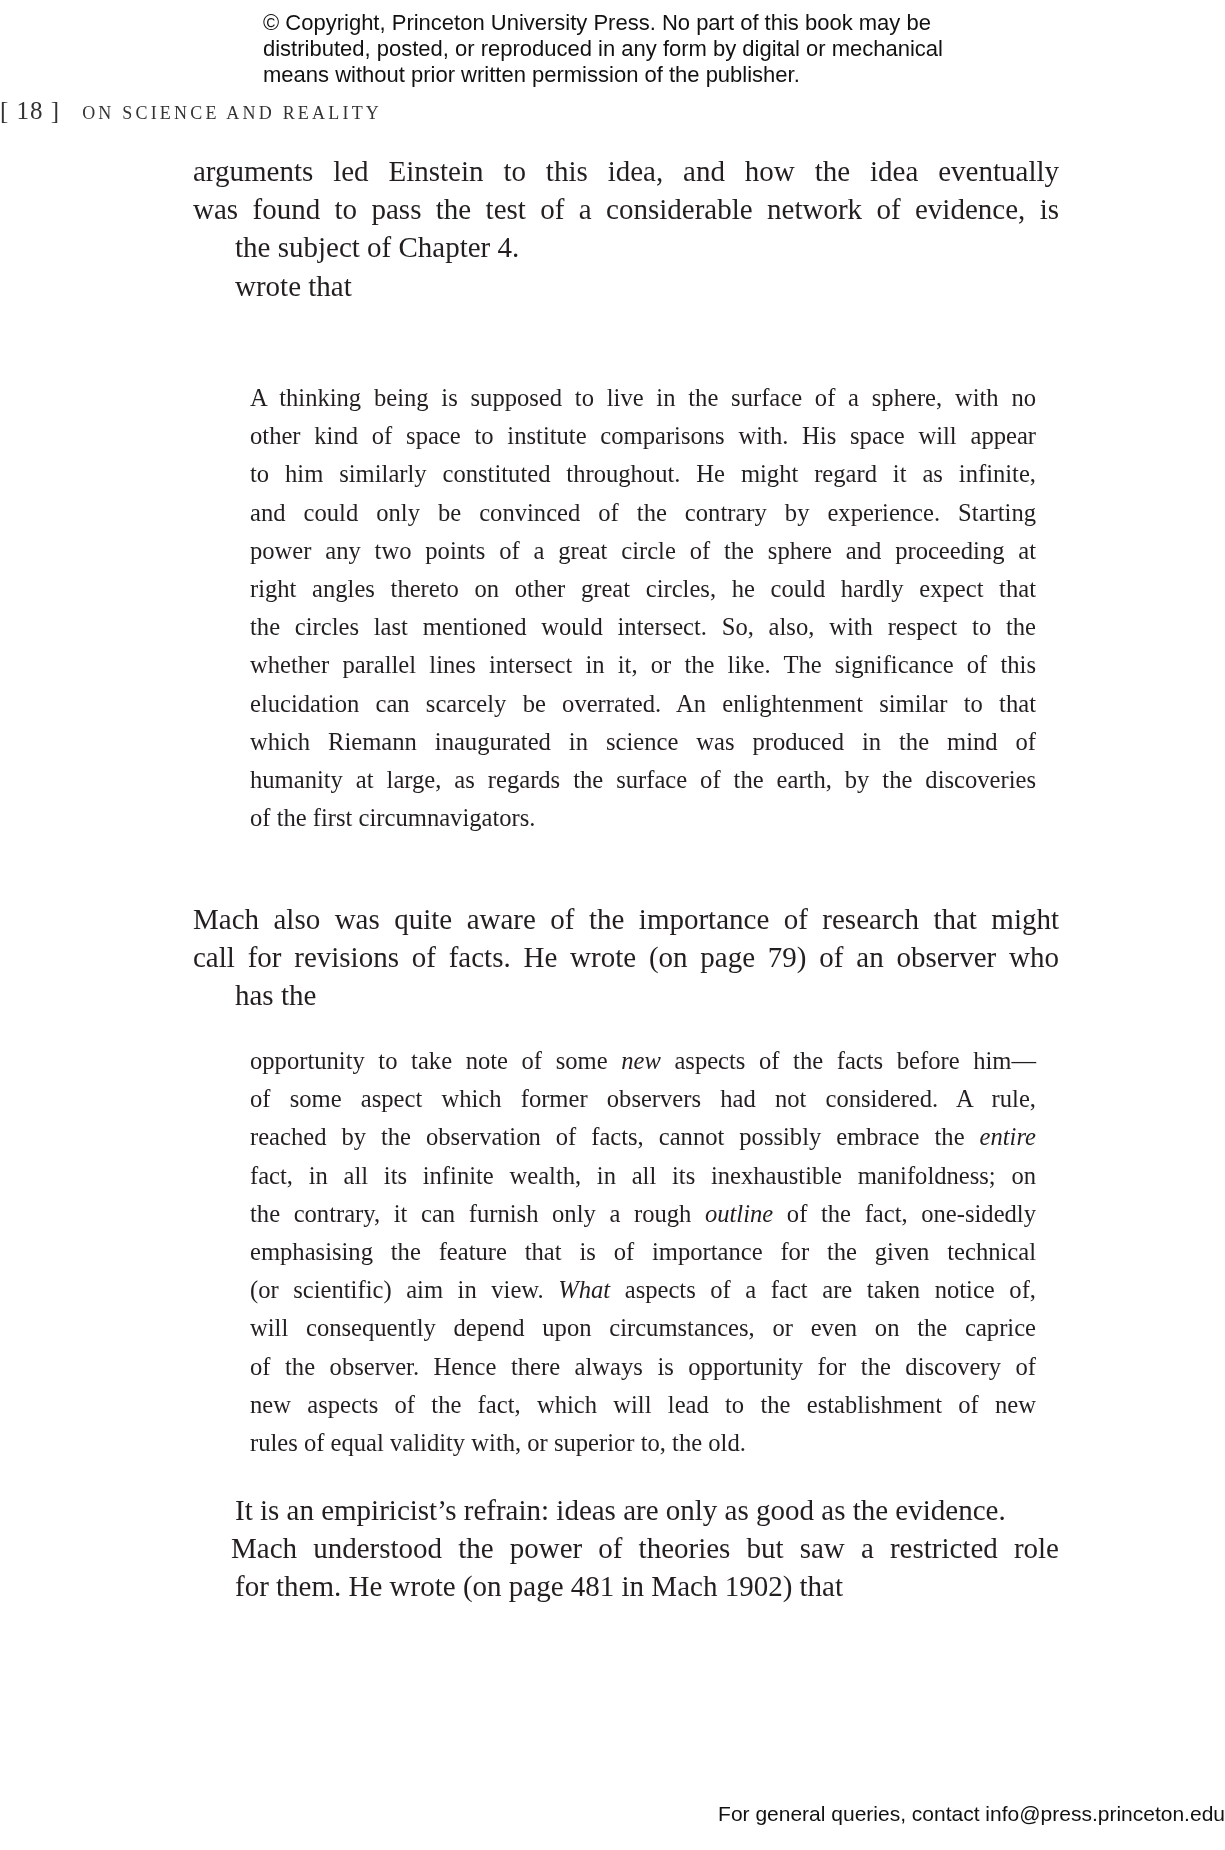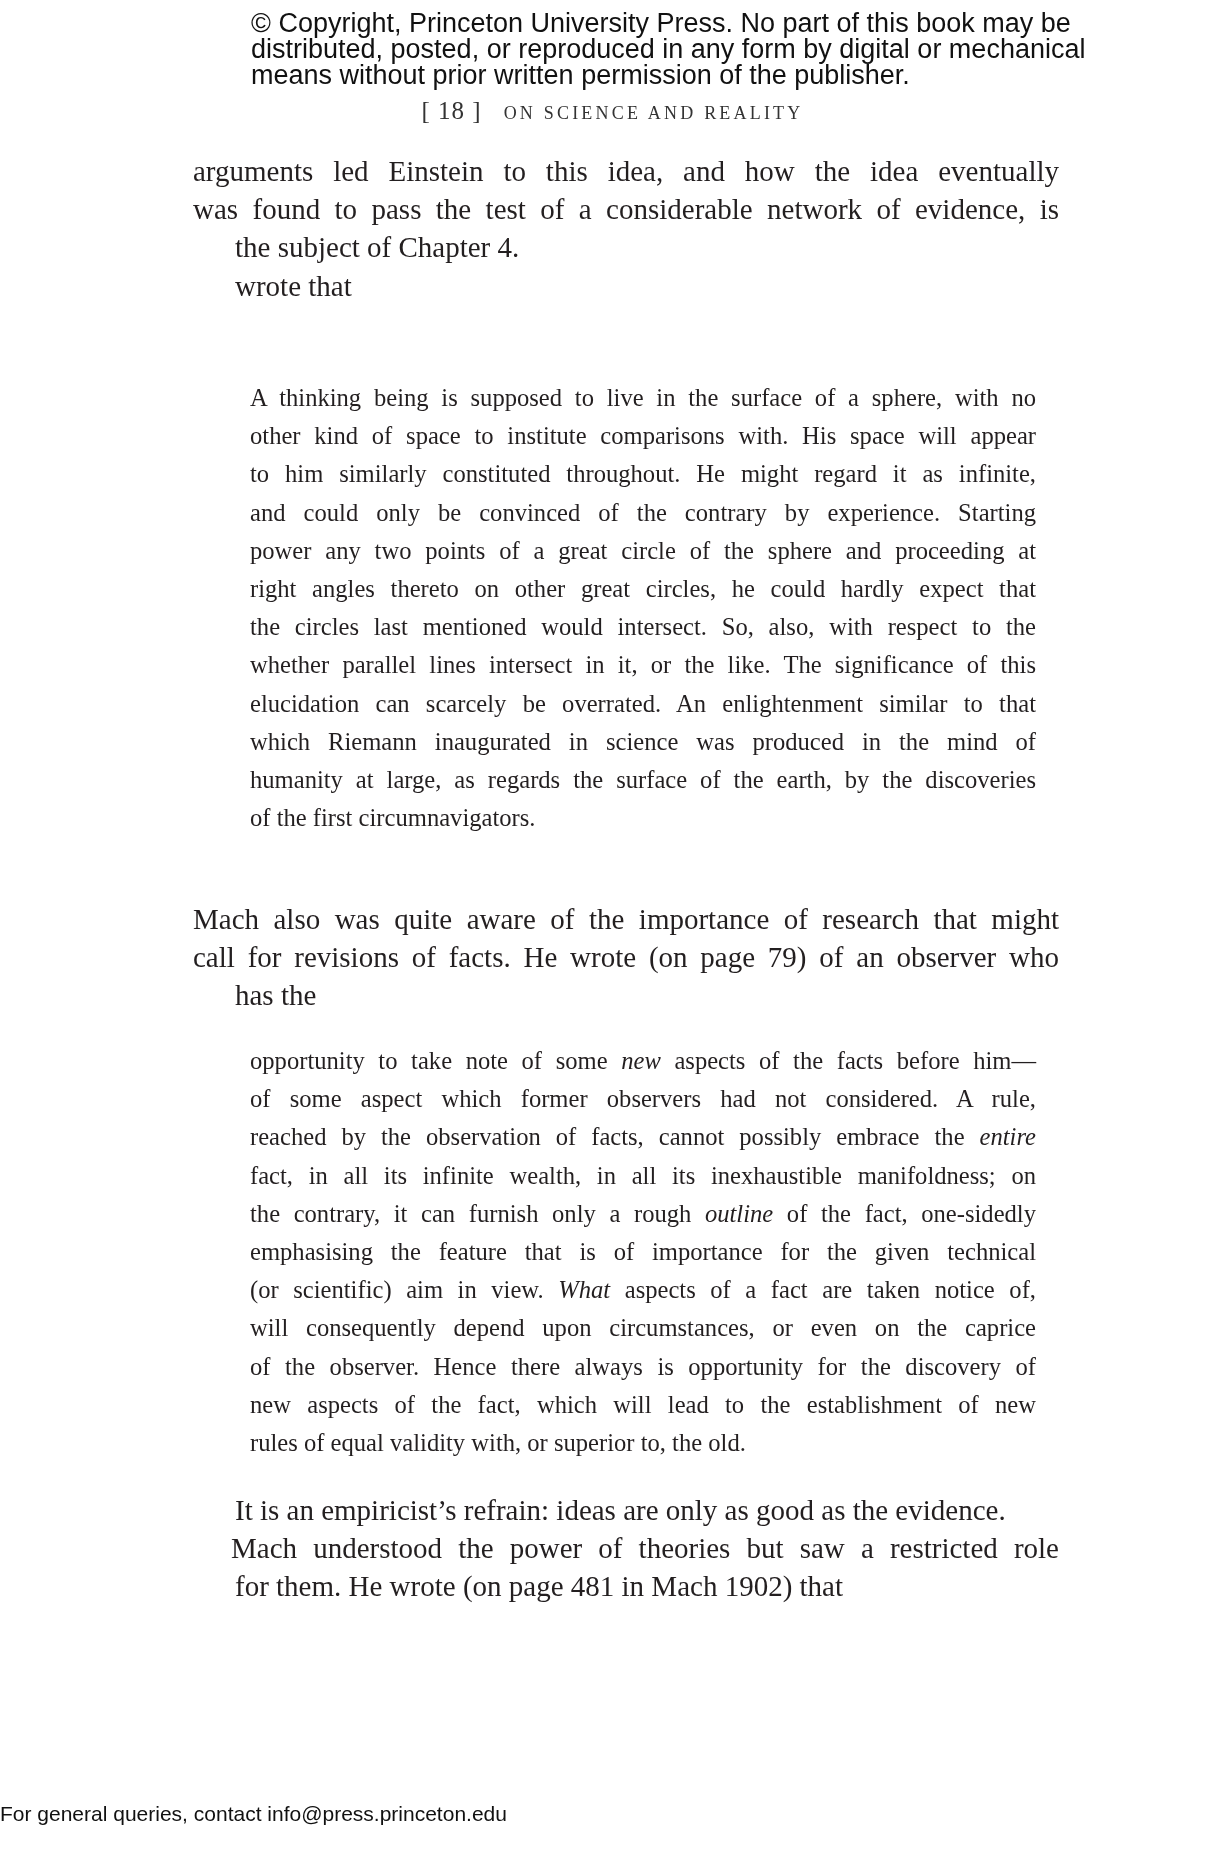--- a/index.html
+++ b/index.html
@@ -1,43 +1,43 @@
 <!DOCTYPE html>
 <html><head>
 <meta charset="utf-8">
 <style>
   html, body { margin: 0; padding: 0; background: #ffffff; }
   body { width: 1225px; height: 1850px; position: relative; overflow: hidden; color: #231f20; }
   .copyright {
-    position: absolute; left: 251px; top: 10px; width: 760px;
-    font-family: "Liberation Sans", sans-serif; font-size: 27px; line-height: 26px; color: #111;
+    position: absolute; left: 263px; top: 10px; width: 760px;
+    font-family: "Liberation Sans", sans-serif; font-size: 22px; line-height: 26px; color: #111;
   }
   .copyright div { white-space: nowrap; }
   .running-head {
-    position: absolute; left: 0; width: 1225px; top: 97px; text-align: center;
+    position: absolute; left: 0; width: 1225px; top: 97px; 
     font-family: "Liberation Serif", serif; color: #333;
   }
   .running-head .pg { font-size: 25px; letter-spacing: 1px; }
   .running-head .title { font-size: 18px; letter-spacing: 3.2px; text-transform: uppercase; font-variant: small-caps; margin-left: 18px; }
   .body-text {
     position: absolute; left: 193px; width: 866px;
     font-family: "Liberation Serif", serif; font-size: 29px; line-height: 38.2px; color: #231f20;
   }
   .body-text .ln { display: block; white-space: nowrap; text-align: justify; text-align-last: justify; height: 38.2px; }
   .body-text .ln.last { text-align-last: left; margin-left: 42px; }
   .body-text .ln.indent { padding-left: 38px; }
   .quote {
     position: absolute; left: 232px; width: 786px;
     font-family: "Liberation Serif", serif; font-size: 24.6px; line-height: 38.2px; color: #231f20; margin-left: 18px;
   }
   .quote .ln { display: block; white-space: nowrap; text-align: justify; text-align-last: justify; height: 38.2px; }
   .quote .ln.last { text-align-last: left; }
   em { font-style: italic; }
   .footer {
-    position: absolute; left: 0; width: 1225px; top: 1802px; text-align: left;
+    position: absolute; left: 0; width: 1225px; top: 1802px; text-align: right;
     font-family: "Liberation Sans", sans-serif; font-size: 21px; color: #111;
   }
 </style>
 </head>
 <body>
 
 <div class="copyright">
   <div>© Copyright, Princeton University Press. No part of this book may be</div>
   <div>distributed, posted, or reproduced in any form by digital or mechanical</div>
   <div>means without prior written permission of the publisher.</div>

